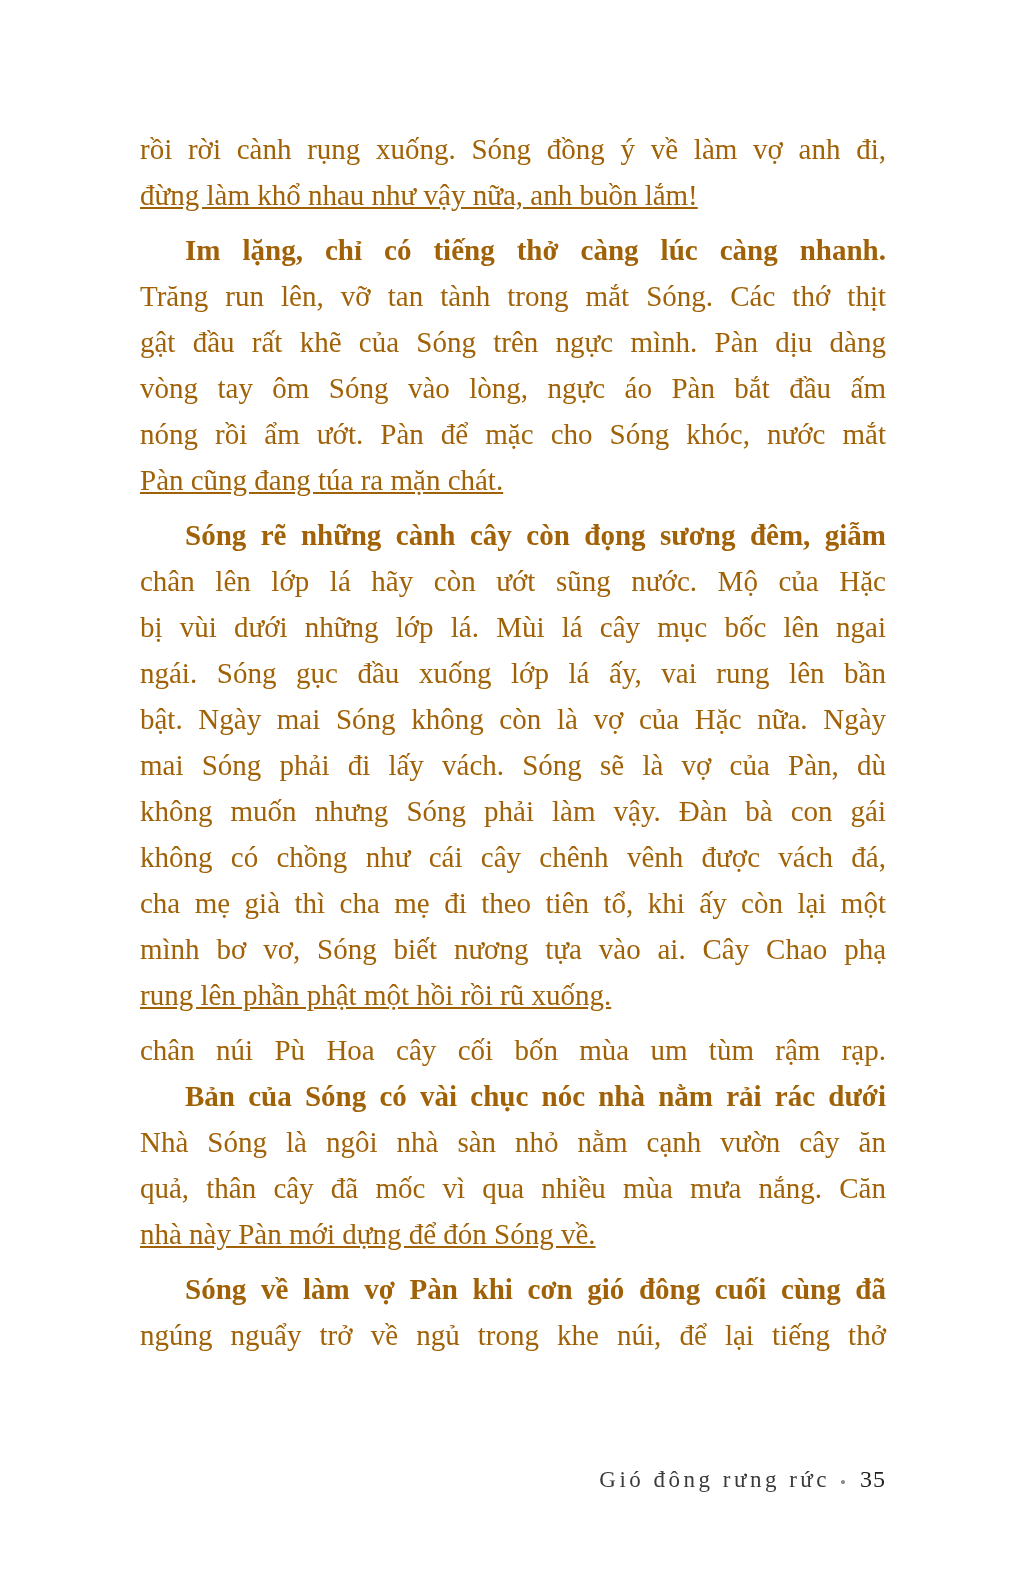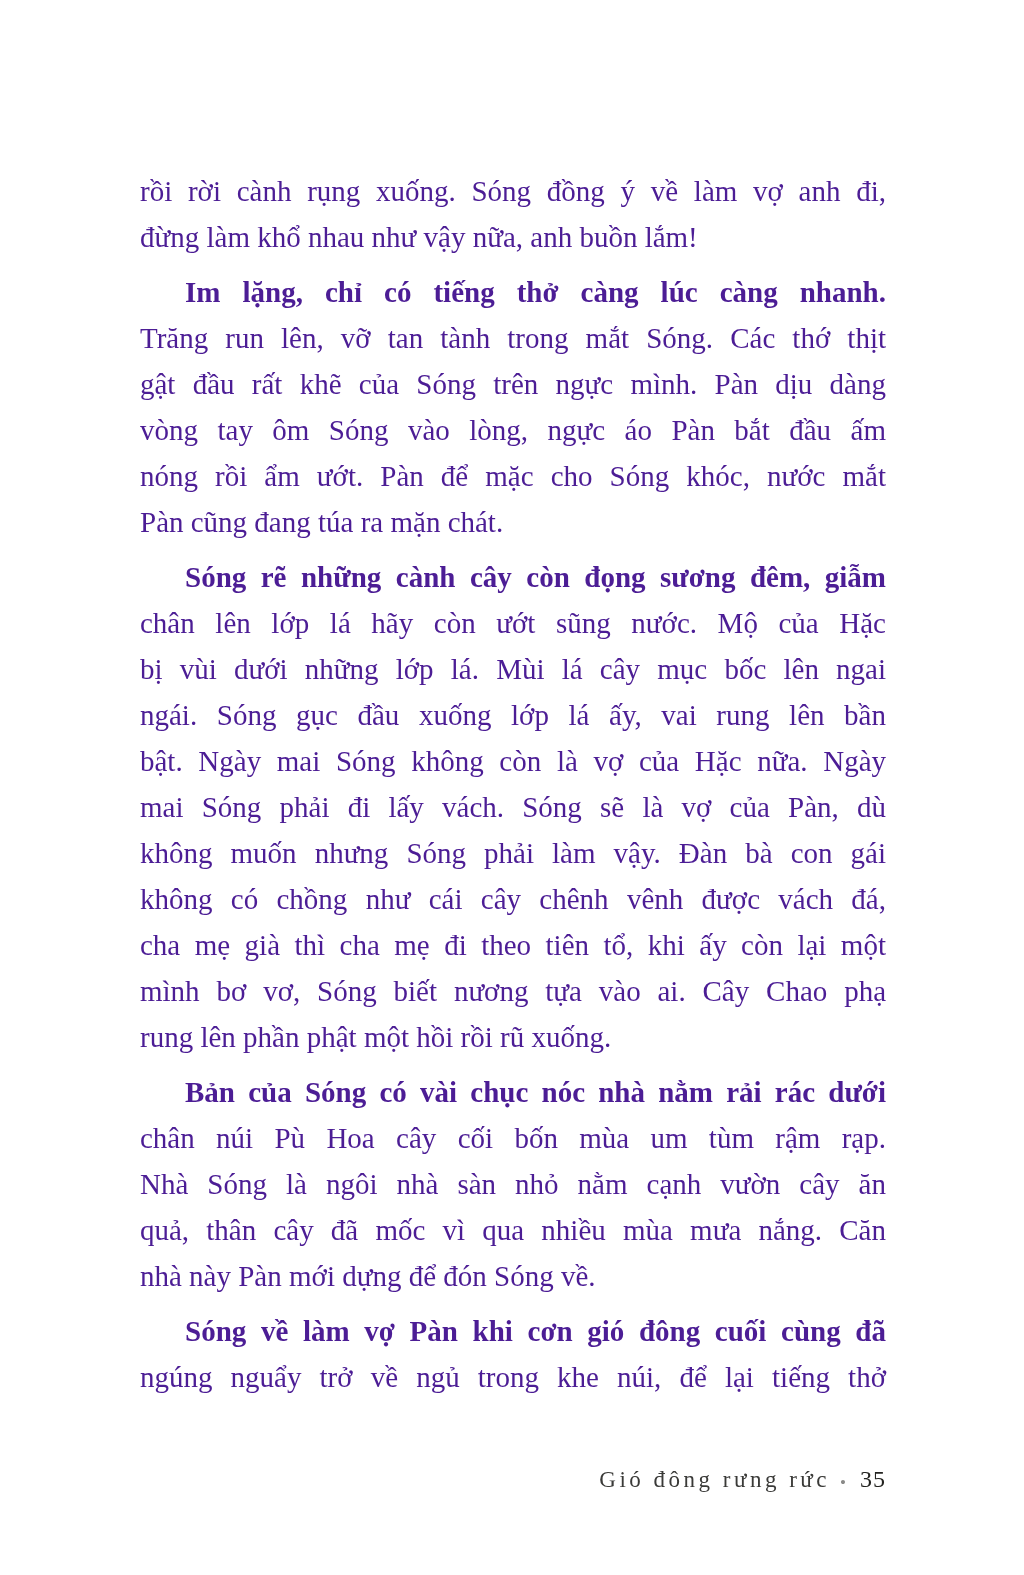--- a/index.html
+++ b/index.html
@@ -13,38 +13,38 @@
     height: 1575px;
     background: #ffffff;
     overflow: hidden;
     font-family: "Liberation Serif", serif;
   }
   .text-block {
     position: absolute;
     left: 140px;
     top: 126px;
     width: 746px;
-    color: #4c1d95;
+    color: #a16207;
     font-size: 29px;
     line-height: 46px;
-    margin-top: 42px;
   }
   .para {
     margin: 0;
     padding: 0;
   }
   .para + .para {
     margin-top: 9px;
   }
   .line {
     text-align: justify;
     text-align-last: justify;
   }
   .line.natural {
     text-align-last: left;
+    text-decoration: underline;
   }
   .line.indented {
     text-indent: 45px;
     font-weight: bold;
   }
   .footer {
     position: absolute;
     top: 1466px;
     right: 138px;
     display: flex;
@@ -90,22 +90,22 @@
         <div class="line">ngái. Sóng gục đầu xuống lớp lá ấy, vai rung lên bần</div>
         <div class="line">bật. Ngày mai Sóng không còn là vợ của Hặc nữa. Ngày</div>
         <div class="line">mai Sóng phải đi lấy vách. Sóng sẽ là vợ của Pàn, dù</div>
         <div class="line">không muốn nhưng Sóng phải làm vậy. Đàn bà con gái</div>
         <div class="line">không có chồng như cái cây chênh vênh được vách đá,</div>
         <div class="line">cha mẹ già thì cha mẹ đi theo tiên tổ, khi ấy còn lại một</div>
         <div class="line">mình bơ vơ, Sóng biết nương tựa vào ai. Cây Chao phạ</div>
         <div class="line natural">rung lên phần phật một hồi rồi rũ xuống.</div>
       </div>
       <div class="para">
+        <div class="line">chân núi Pù Hoa cây cối bốn mùa um tùm rậm rạp.</div>
         <div class="line indented">Bản của Sóng có vài chục nóc nhà nằm rải rác dưới</div>
-        <div class="line">chân núi Pù Hoa cây cối bốn mùa um tùm rậm rạp.</div>
         <div class="line">Nhà Sóng là ngôi nhà sàn nhỏ nằm cạnh vườn cây ăn</div>
         <div class="line">quả, thân cây đã mốc vì qua nhiều mùa mưa nắng. Căn</div>
         <div class="line natural">nhà này Pàn mới dựng để đón Sóng về.</div>
       </div>
       <div class="para">
         <div class="line indented">Sóng về làm vợ Pàn khi cơn gió đông cuối cùng đã</div>
         <div class="line">ngúng nguẩy trở về ngủ trong khe núi, để lại tiếng thở</div>
       </div>
     </div>
   <div class="footer">

